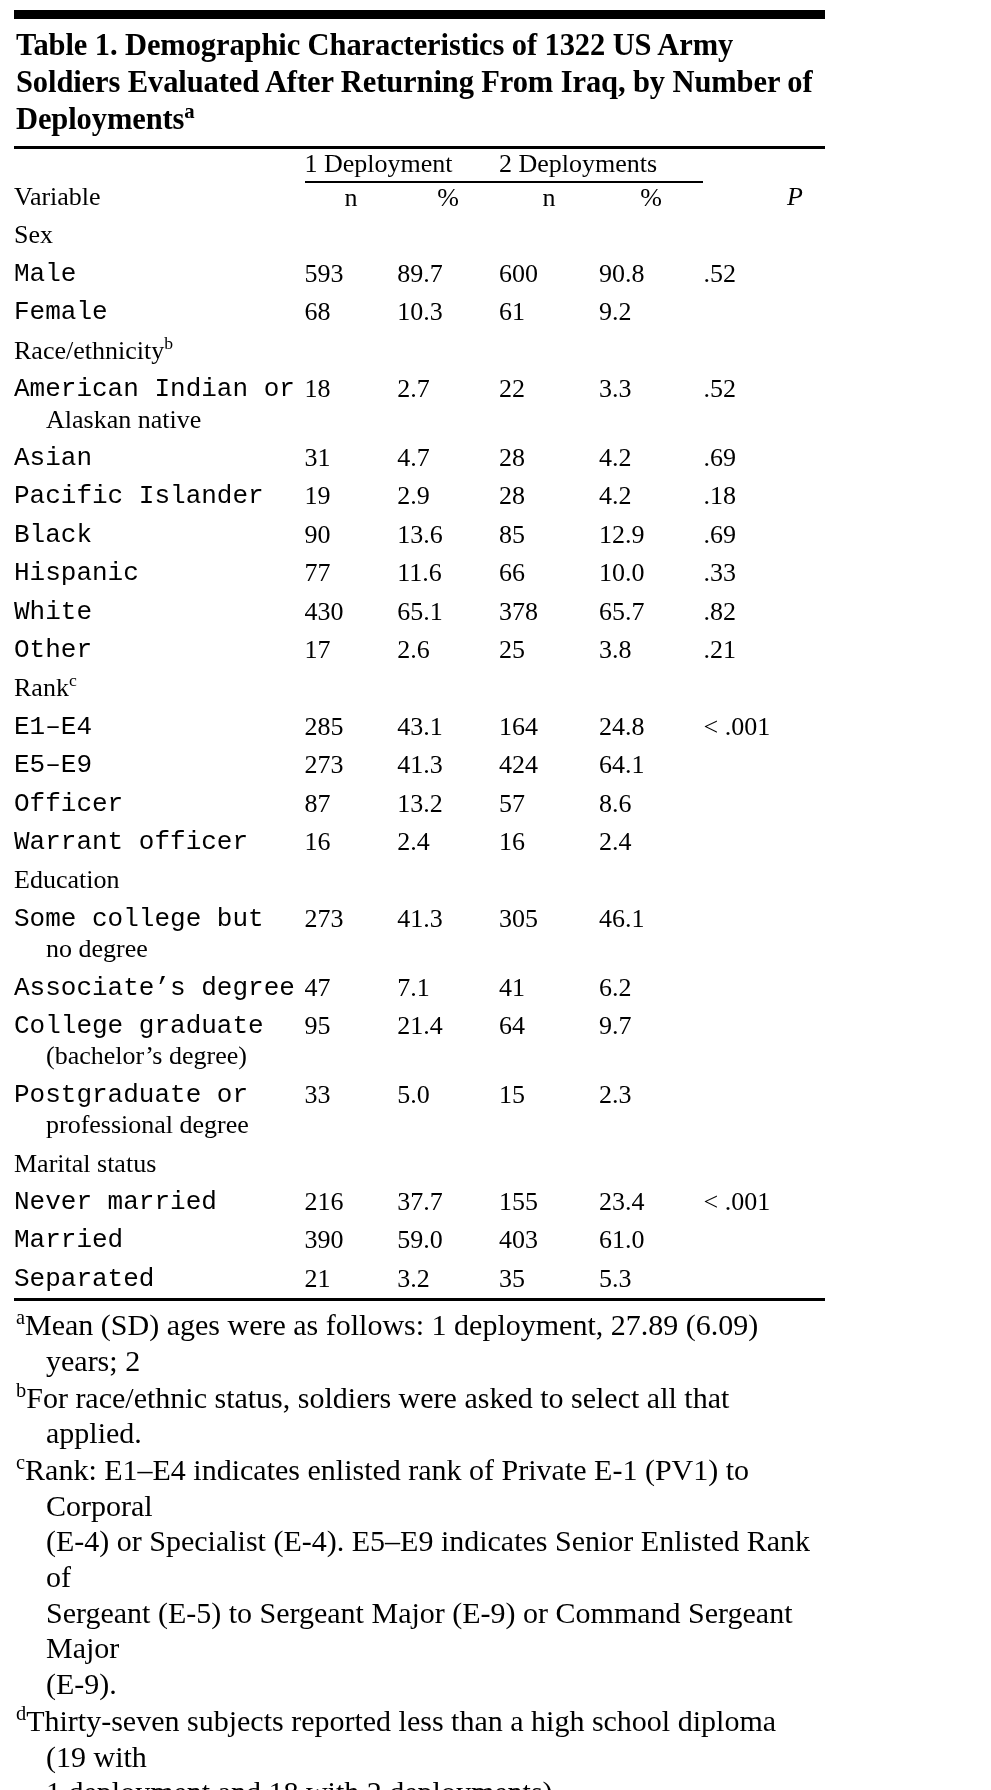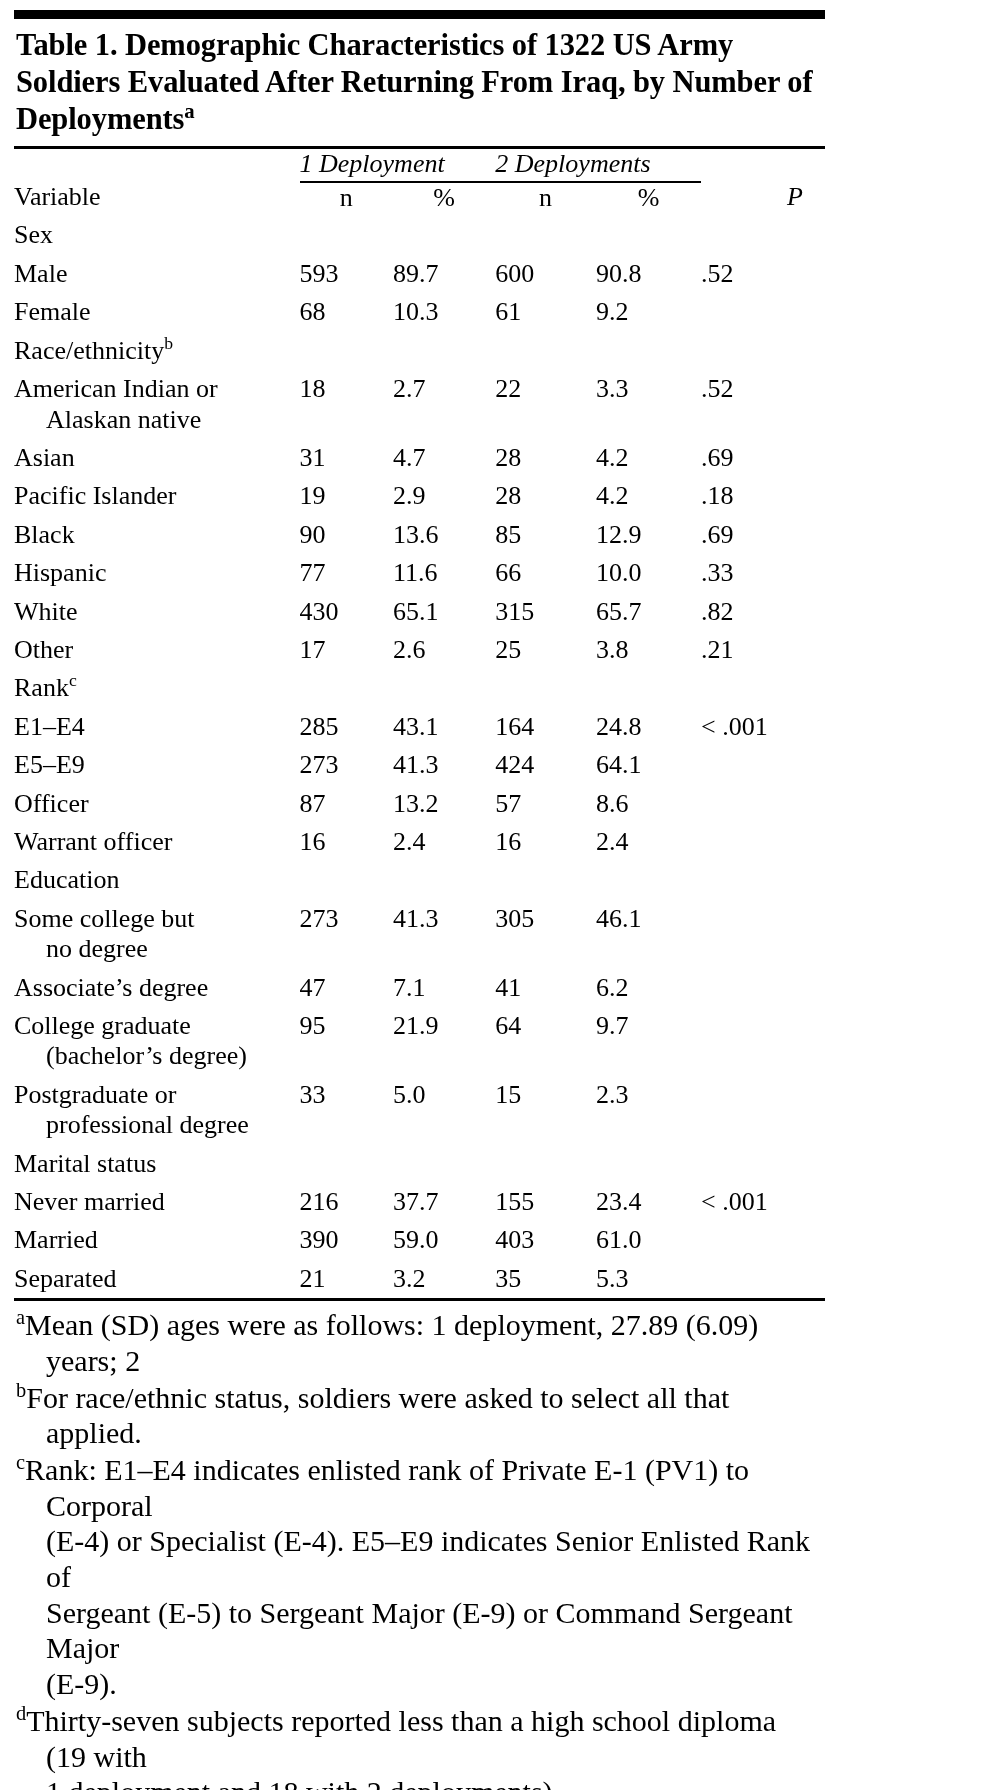--- a/index.html
+++ b/index.html
@@ -58,21 +58,21 @@
   col.c-var { width: 340px; }
   col.c-n1  { width: 108px; }
   col.c-p1  { width: 118px; }
   col.c-n2  { width: 116px; }
   col.c-p2  { width: 120px; }
   col.c-pv  { width: 155px; }
 
   .num { text-align: right; padding-right: 14px !important; }
   .pv  { text-align: right; padding-right: 6px !important; }
 
-  .grp-head-row td { padding-top: 3px; font-style: italic; }
+  .grp-head-row td { padding-top: 3px; }
   .spanhead {
     text-align: center;
     font-size: 26px;
     padding-bottom: 2px !important;
   }
   .spanline {
     border-bottom: 2px solid #000;
   }
   .colhead td {
     text-align: center;
@@ -88,20 +88,21 @@
     font-style: italic;
   }
   .colhead td.nc { text-align: center; }
 
   tr.data td { padding-top: 4px; padding-bottom: 4px; }
   tr.data td.lbl { padding-left: 0; }
   td.lbl.indent1 { padding-left: 30px; }
   .hang {
     display: block;
     padding-left: 0;
+    font-family: Liberation Mono, monospace;
   }
   .hang2 {
     display: block;
     padding-left: 32px;
   }
   .sec-label { padding-left: 2px; margin-left: 26px; }
 
   .footnotes {
     font-size: 30px;
     line-height: 1.19;
@@ -240,21 +241,21 @@
           <td class="num">66</td>
           <td class="num">10.0</td>
           <td class="pv">.33</td>
         </tr>
         <tr class="data">
           <td class="lbl indent1">
             <span class="hang">White</span>
           </td>
           <td class="num">430</td>
           <td class="num">65.1</td>
-          <td class="num">315</td>
+          <td class="num">378</td>
           <td class="num">65.7</td>
           <td class="pv">.82</td>
         </tr>
         <tr class="data">
           <td class="lbl indent1">
             <span class="hang">Other</span>
           </td>
           <td class="num">17</td>
           <td class="num">2.6</td>
           <td class="num">25</td>
@@ -337,21 +338,21 @@
           <td class="num">41</td>
           <td class="num">6.2</td>
           <td class="pv"></td>
         </tr>
         <tr class="data">
           <td class="lbl indent1">
             <span class="hang">College graduate</span>
             <span class="hang2">(bachelor’s degree)</span>
           </td>
           <td class="num">95</td>
-          <td class="num">21.9</td>
+          <td class="num">21.4</td>
           <td class="num">64</td>
           <td class="num">9.7</td>
           <td class="pv"></td>
         </tr>
         <tr class="data">
           <td class="lbl indent1">
             <span class="hang">Postgraduate or</span>
             <span class="hang2">professional degree</span>
           </td>
           <td class="num">33</td>

